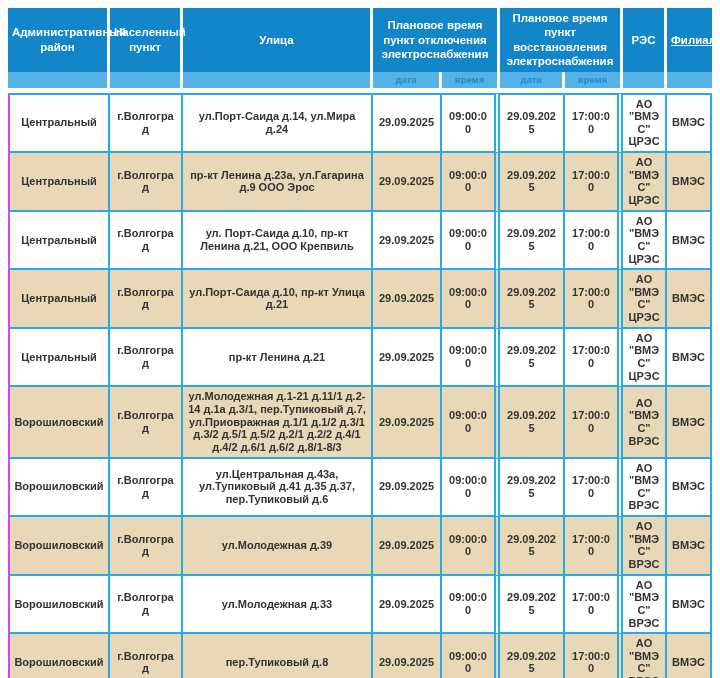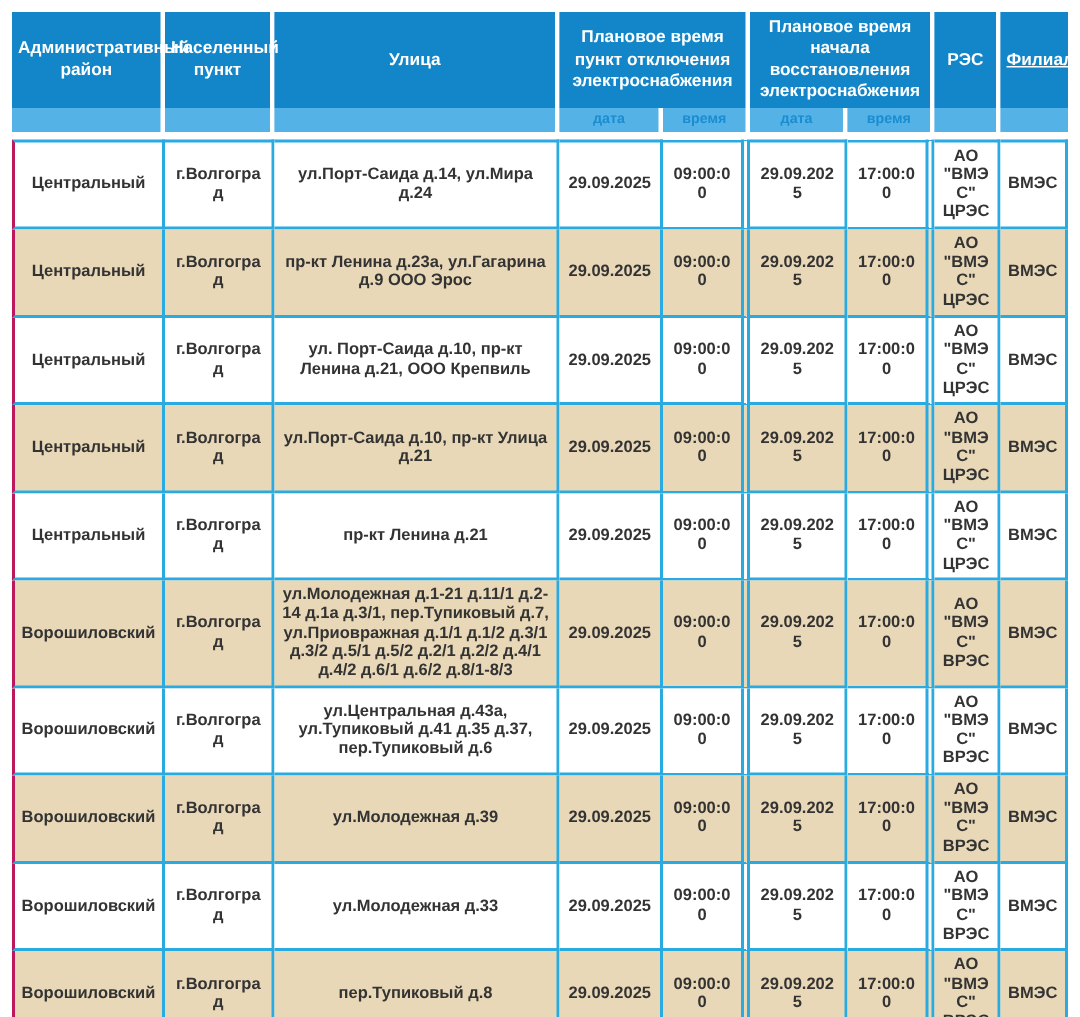--- a/index.html
+++ b/index.html
@@ -59,21 +59,21 @@
     vertical-align: middle;
     line-height: 1.15;
     padding: 3px 4px;
     border-right: 2px solid #29abe2;
     border-bottom: 2px solid #29abe2;
     box-sizing: border-box;
     word-wrap: break-word;
   }
   tbody tr { height: 38px; }
   tbody tr:first-child td { border-top: 2px solid #29abe2; }
-  tbody td:first-child { border-left: 2px solid #be185d; }
+  tbody td:first-child { border-left: 2px solid #d946ef; }
   tbody td.dbl { border-right: 6px double #29abe2; }
   tbody tr.white td { background: #ffffff; }
   tbody tr.beige td { background: #e8d8b7; }
 </style>
 </head>
 <body>
 
 <div class="page">
   <table class="outage">
     <colgroup>
@@ -86,21 +86,21 @@
       <col style="width:58px">
       <col style="width:44px">
       <col style="width:45px">
     </colgroup>
     <thead>
       <tr class="head-main">
         <th>Административный район</th>
         <th>Населенный пункт</th>
         <th>Улица</th>
         <th colspan="2">Плановое время пункт отключения электроснабжения</th>
-        <th colspan="2">Плановое время начала восстановления электроснабжения</th>
+        <th colspan="2">Плановое время пункт восстановления электроснабжения</th>
         <th>РЭС</th>
         <th class="last">Филиал</th>
       </tr>
       <tr class="head-sub">
         <th></th>
         <th></th>
         <th></th>
         <th>дата</th>
         <th>время</th>
         <th>дата</th>

